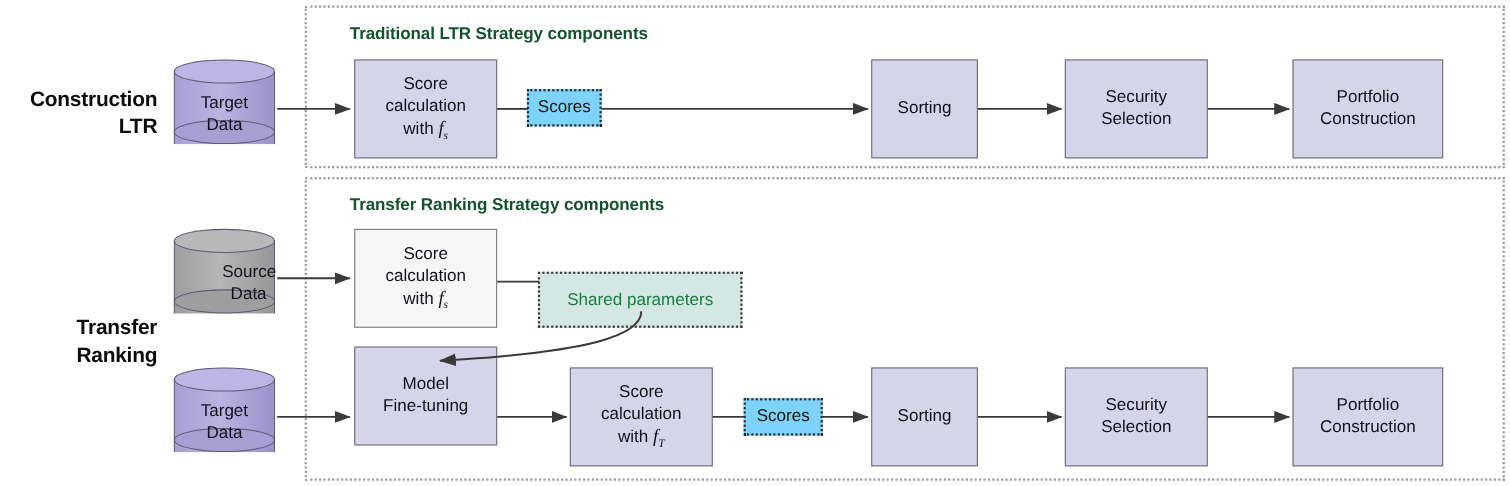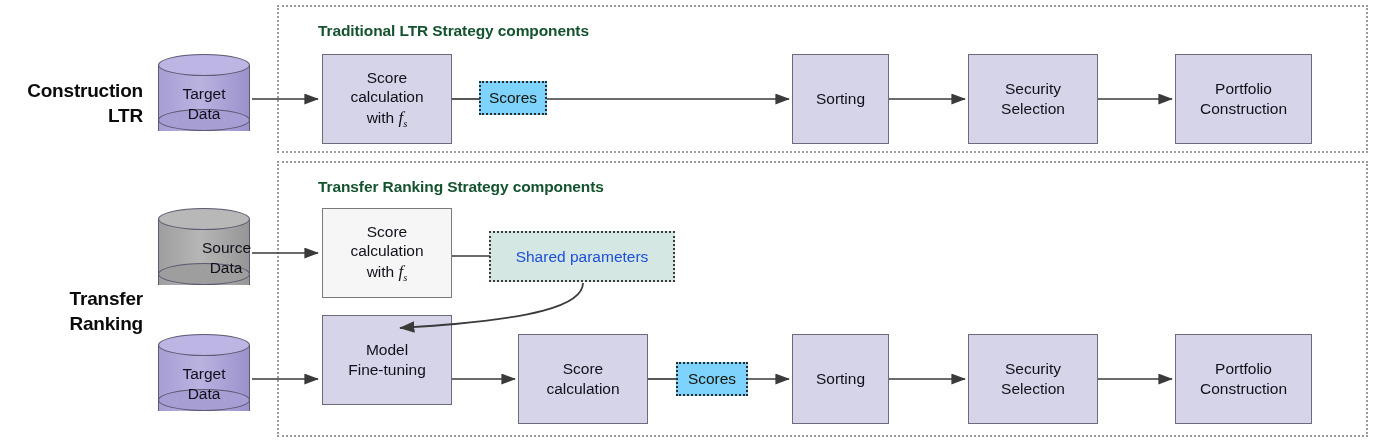--- a/index.html
+++ b/index.html
@@ -78,27 +78,28 @@
     align-items: center;
     justify-content: center;
     text-align: center;
   }
 
   
   .shared-box {
     box-sizing: border-box;
     border: 2px dotted #3b3b3b;
     background: #d4e7e2;
-    color: #1d4ed8;
+    color: #15803d;
     font-size: 15.5px;
     line-height: 1.28;
     display: flex;
     align-items: center;
     justify-content: center;
     text-align: center;
+    margin-top: 16px;
   }
 
   
   .cyl { position: absolute; }
   .cyl .body {
     position: absolute;
     left: 0; right: 0;
     border-left: 1.4px solid #5a5a72;
     border-right: 1.4px solid #5a5a72;
   }
@@ -238,20 +239,24 @@
     <div class="inner">
       <div>Model</div>
       <div>Fine-tuning</div>
     </div>
   </div>
 
   <div class="abs pbox" style="left:518px; top:334px; width:130px; height:90px;">
     <div class="inner">
       <div>Score</div>
       <div>calculation</div>
+      <div>
+        <span>with</span>
+        <span class="fn"><span>f</span><sub>T</sub></span>
+      </div>
     </div>
   </div>
 
   <div class="abs scores-box" style="left:676px; top:362px; width:72px; height:34px;">
     <span>Scores</span>
   </div>
 
   <div class="abs pbox" style="left:792px; top:334px; width:97px; height:90px;">
     <div class="inner">
       <div>Sorting</div>

